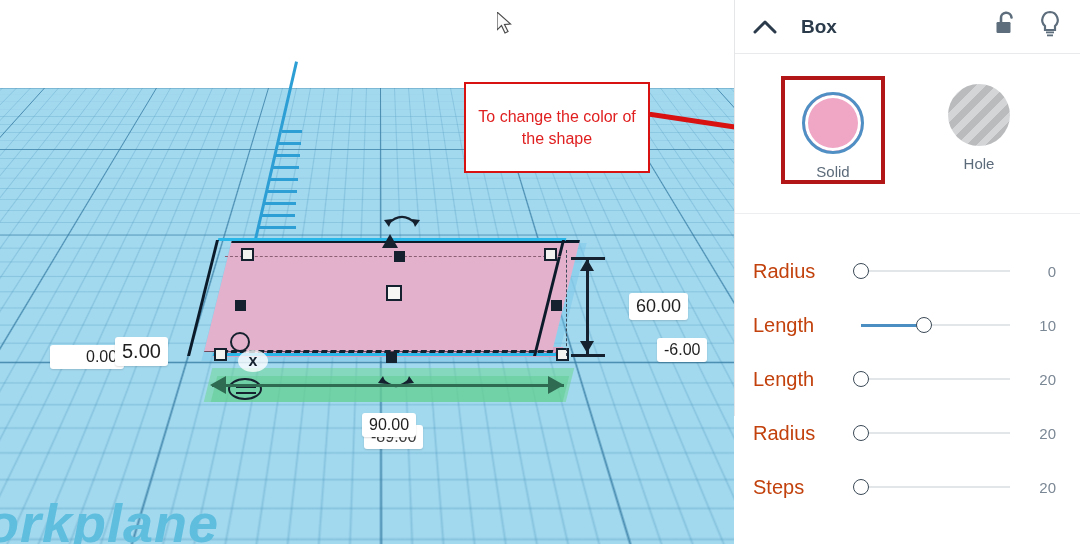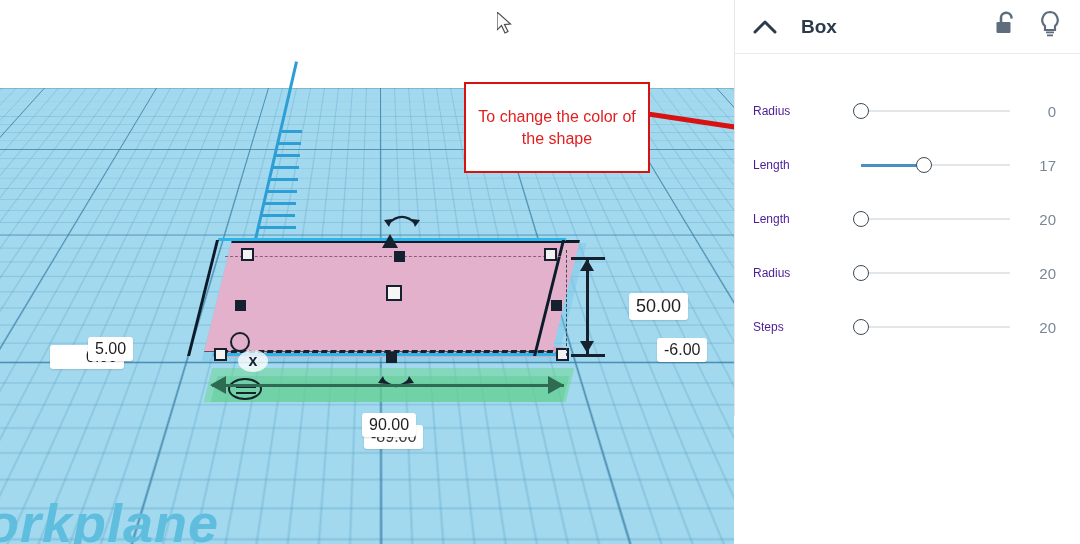--- a/index.html
+++ b/index.html
@@ -418,22 +418,22 @@
     padding: 30px 0 0 0;
   }
   .prop-row {
     display: flex;
     align-items: center;
     height: 54px;
     padding: 0 24px 0 18px;
   }
   .prop-label {
     width: 96px;
-    font-size: 12px;
-    color: #4c1d95;
+    font-size: 20px;
+    color: #c2410c;
   }
   .slider {
     position: relative;
     flex: 1;
     height: 22px;
     margin: 0 12px;
     cursor: pointer;
   }
   .slider .track {
     position: absolute;
@@ -542,22 +542,22 @@
     <div class="arrow-right-tri" style="left:548px; top:376px;"></div>
 
     <div class="dash-vert"></div>
     <div class="v-measure"></div>
     <div class="v-measure-cap" style="left:571px; top:257px;"></div>
     <div class="v-measure-cap" style="left:571px; top:354px;"></div>
     <div class="v-arrow-up" style="left:580px; top:259px;"></div>
     <div class="v-arrow-down" style="left:580px; top:341px;"></div>
 
     <div class="dim-chip" style="left:50px;  top:345px;padding-left:36px;">0.00</div>
-    <div class="dim-chip" style="left:88px; top:337px; font-size:16px;">5.00</div>
-    <div class="dim-chip" style="left:629px; top:293px; font-size:18px;">50.00</div>
+    <div class="dim-chip" style="left:115px; top:337px; font-size:20px;">5.00</div>
+    <div class="dim-chip" style="left:629px; top:293px; font-size:18px;">60.00</div>
     <div class="dim-chip" style="left:657px; top:338px;">-6.00</div>
     <div class="dim-chip" style="left:364px; top:425px; color:#3a3a3a;">-89.00</div>
     <div class="dim-chip" style="left:362px; top:413px;">90.00</div>
 
     <div class="callout">To change the color of the shape</div>
     <svg class="callout-arrow" viewBox="0 0 120 26">
       <line x1="0" y1="2" x2="100" y2="17" stroke="#d81111" stroke-width="5"></line>
       <polygon points="120,22 96,8 99,24" fill="#d81111"></polygon>
     </svg>
 
@@ -585,41 +585,51 @@
         <div>
           <svg width="24" height="30" viewBox="0 0 24 30">
             <path d="M12 2 A8 8 0 0 1 17 16 L17 20 L7 20 L7 16 A8 8 0 0 1 12 2 Z" fill="none" stroke="#5d6d7b" stroke-width="2.2"></path>
             <rect x="8" y="21.5" width="8" height="1.8" fill="#5d6d7b"></rect>
             <rect x="9" y="24.5" width="6" height="1.8" fill="#5d6d7b"></rect>
           </svg>
         </div>
       </div>
     </div>
 
+    <div class="swatch-row">
+      <div class="swatch-cell selected">
+        <div class="swatch-solid"></div>
+        <div class="swatch-label">Solid</div>
+      </div>
+      <div class="swatch-cell">
+        <div class="swatch-hole"></div>
+        <div class="swatch-label">Hole</div>
+      </div>
+    </div>
 
     <div class="props">
 
       <div class="prop-row">
         <div class="prop-label">Radius</div>
         <div class="slider">
           <div class="track"></div>
           <div class="fill" style="width:0%"></div>
           <div class="knob" style="left:0%"></div>
         </div>
         <div class="prop-value">0</div>
       </div>
 
       <div class="prop-row">
         <div class="prop-label">Length</div>
         <div class="slider">
           <div class="track"></div>
           <div class="fill" style="width:42%"></div>
           <div class="knob" style="left:42%"></div>
         </div>
-        <div class="prop-value">17</div>
+        <div class="prop-value">10</div>
       </div>
 
       <div class="prop-row">
         <div class="prop-label">Length</div>
         <div class="slider">
           <div class="track"></div>
           <div class="fill" style="width:0%"></div>
           <div class="knob" style="left:0%"></div>
         </div>
         <div class="prop-value">20</div>

